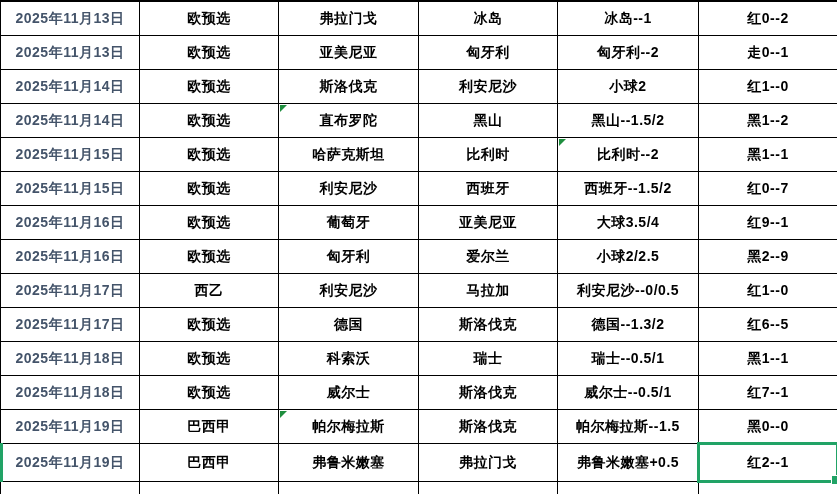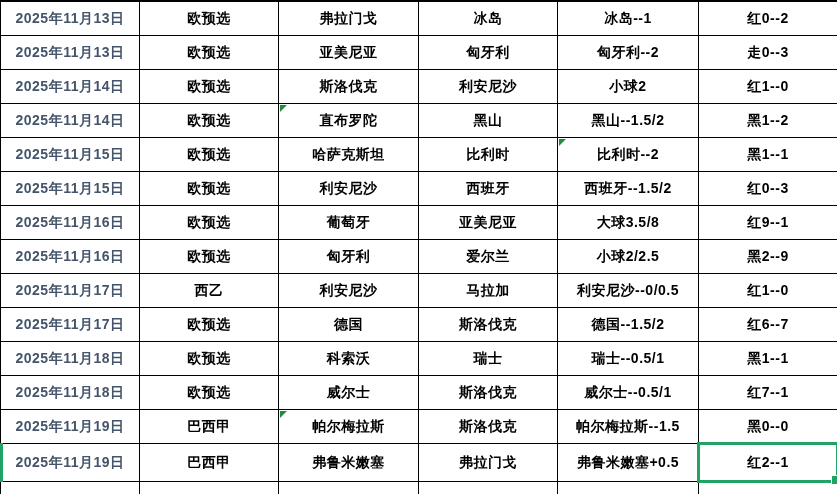--- a/index.html
+++ b/index.html
@@ -106,21 +106,21 @@
           <td class="col-away"><span class="cell-text">冰岛</span></td>
           <td class="col-bet"><span class="cell-text">冰岛--1</span></td>
           <td class="col-result"><span class="cell-text">红0--2</span></td>
         </tr>
         <tr class="data-row">
           <td class="col-date"><span class="cell-text">2025年11月13日</span></td>
           <td class="col-league"><span class="cell-text">欧预选</span></td>
           <td class="col-home"><span class="cell-text">亚美尼亚</span></td>
           <td class="col-away"><span class="cell-text">匈牙利</span></td>
           <td class="col-bet"><span class="cell-text">匈牙利--2</span></td>
-          <td class="col-result"><span class="cell-text">走0--3</span></td>
+          <td class="col-result"><span class="cell-text">走0--1</span></td>
         </tr>
         <tr class="data-row">
           <td class="col-date"><span class="cell-text">2025年11月14日</span></td>
           <td class="col-league"><span class="cell-text">欧预选</span></td>
           <td class="col-home"><span class="cell-text">斯洛伐克</span></td>
           <td class="col-away"><span class="cell-text">利安尼沙</span></td>
           <td class="col-bet"><span class="cell-text">小球2</span></td>
           <td class="col-result"><span class="cell-text">红1--0</span></td>
         </tr>
         <tr class="data-row">
@@ -138,28 +138,28 @@
           <td class="col-away"><span class="cell-text">比利时</span></td>
           <td class="col-bet"><span class="cell-text">比利时--2</span><span class="error-triangle"></span></td>
           <td class="col-result"><span class="cell-text">黑1--1</span></td>
         </tr>
         <tr class="data-row">
           <td class="col-date"><span class="cell-text">2025年11月15日</span></td>
           <td class="col-league"><span class="cell-text">欧预选</span></td>
           <td class="col-home"><span class="cell-text">利安尼沙</span></td>
           <td class="col-away"><span class="cell-text">西班牙</span></td>
           <td class="col-bet"><span class="cell-text">西班牙--1.5/2</span></td>
-          <td class="col-result"><span class="cell-text">红0--3</span></td>
+          <td class="col-result"><span class="cell-text">红0--7</span></td>
         </tr>
         <tr class="data-row">
           <td class="col-date"><span class="cell-text">2025年11月16日</span></td>
           <td class="col-league"><span class="cell-text">欧预选</span></td>
           <td class="col-home"><span class="cell-text">葡萄牙</span></td>
           <td class="col-away"><span class="cell-text">亚美尼亚</span></td>
-          <td class="col-bet"><span class="cell-text">大球3.5/8</span></td>
+          <td class="col-bet"><span class="cell-text">大球3.5/4</span></td>
           <td class="col-result"><span class="cell-text">红9--1</span></td>
         </tr>
         <tr class="data-row">
           <td class="col-date"><span class="cell-text">2025年11月16日</span></td>
           <td class="col-league"><span class="cell-text">欧预选</span></td>
           <td class="col-home"><span class="cell-text">匈牙利</span></td>
           <td class="col-away"><span class="cell-text">爱尔兰</span></td>
           <td class="col-bet"><span class="cell-text">小球2/2.5</span></td>
           <td class="col-result"><span class="cell-text">黑2--9</span></td>
         </tr>
@@ -169,22 +169,22 @@
           <td class="col-home"><span class="cell-text">利安尼沙</span></td>
           <td class="col-away"><span class="cell-text">马拉加</span></td>
           <td class="col-bet"><span class="cell-text">利安尼沙--0/0.5</span></td>
           <td class="col-result"><span class="cell-text">红1--0</span></td>
         </tr>
         <tr class="data-row">
           <td class="col-date"><span class="cell-text">2025年11月17日</span></td>
           <td class="col-league"><span class="cell-text">欧预选</span></td>
           <td class="col-home"><span class="cell-text">德国</span></td>
           <td class="col-away"><span class="cell-text">斯洛伐克</span></td>
-          <td class="col-bet"><span class="cell-text">德国--1.5/2</span></td>
-          <td class="col-result"><span class="cell-text">红6--7</span></td>
+          <td class="col-bet"><span class="cell-text">德国--1.3/2</span></td>
+          <td class="col-result"><span class="cell-text">红6--5</span></td>
         </tr>
         <tr class="data-row">
           <td class="col-date"><span class="cell-text">2025年11月18日</span></td>
           <td class="col-league"><span class="cell-text">欧预选</span></td>
           <td class="col-home"><span class="cell-text">科索沃</span></td>
           <td class="col-away"><span class="cell-text">瑞士</span></td>
           <td class="col-bet"><span class="cell-text">瑞士--0.5/1</span></td>
           <td class="col-result"><span class="cell-text">黑1--1</span></td>
         </tr>
         <tr class="data-row">

